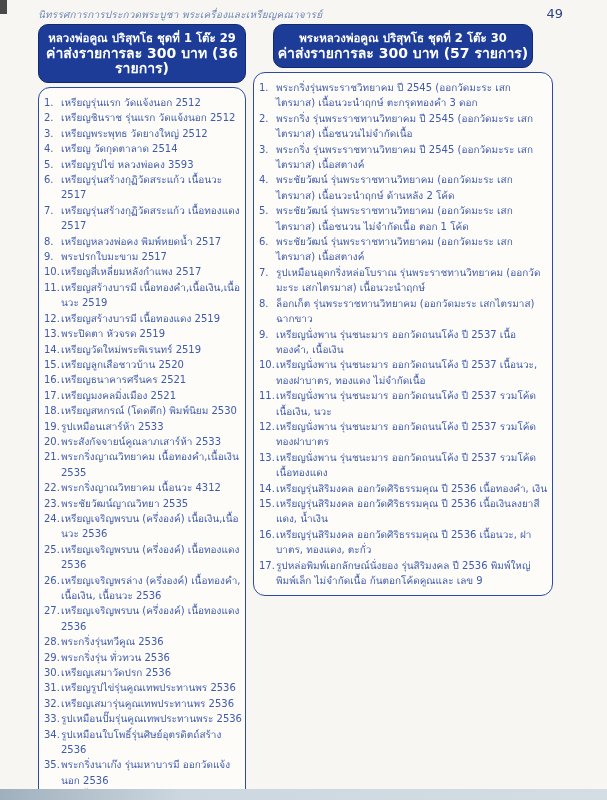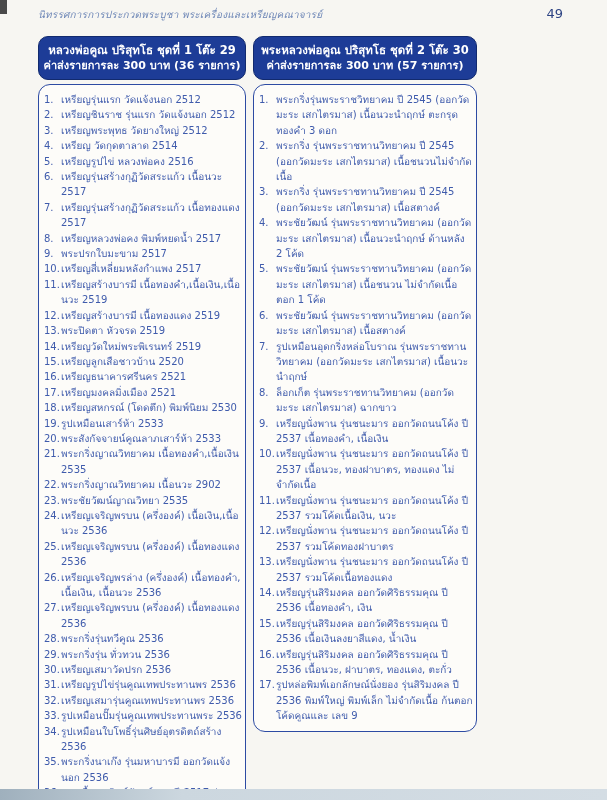--- a/index.html
+++ b/index.html
@@ -15,41 +15,41 @@
   }
   .scan-corner{
     position:absolute;left:0;top:0;width:7px;height:14px;background:#4a4a4a;
   }
   .page{
     box-sizing:border-box;
     padding:6px 30px 0 38px;
   }
   .topbar{
     display:flex;justify-content:space-between;align-items:baseline;
-    margin-bottom:14px;padding-right:14px;
+    margin-bottom:2px;padding-right:14px;
   }
   .running{
     font-style:italic;font-size:10px;color:#6d86b6;letter-spacing:.2px;
   }
   .pagenum{
     font-weight:normal;font-size:13px;color:#2e4484;
   }
   .cols{display:flex;gap:7px;align-items:flex-start;}
   .col{display:flex;flex-direction:column;}
   .col.left{width:208px;}
-  .col.right{width:224px;}
+  .col.right{width:300px;align-items:center;}
   .colhead{
     background:#1d3c97;
     border:1px solid #122a6e;
     border-radius:10px;
     color:#fff;text-align:center;
     padding:5px 4px 6px 4px;
   }
   .colhead .t1{font-weight:bold;font-size:11.5px;line-height:16px;}
-  .colhead .t2{font-weight:bold;font-size:11px;line-height:15px;}
+  .colhead .t2{font-weight:bold;font-size:14px;line-height:15px;}
   .listbox{
     margin-top:4px;
     border:1.5px solid #2d4ba3;
     border-radius:12px;
     background:#fdfcf9;
     padding:7px 3px 7px 5px;
   }
   .row{
     display:flex;align-items:flex-start;
     color:#3f5bac;font-size:10px;line-height:15.4px;
@@ -88,21 +88,21 @@
           <div class="row">
             <span class="num">3.</span>
             <span class="txt">เหรียญพระพุทธ วัดยางใหญ่ 2512</span>
           </div>
           <div class="row">
             <span class="num">4.</span>
             <span class="txt">เหรียญ วัดกุดตาลาด 2514</span>
           </div>
           <div class="row">
             <span class="num">5.</span>
-            <span class="txt">เหรียญรูปไข่ หลวงพ่อคง 2516</span>
+            <span class="txt">เหรียญรูปไข่ หลวงพ่อคง 3593</span>
           </div>
           <div class="row">
             <span class="num">6.</span>
             <span class="txt">เหรียญรุ่นสร้างกุฏิวัดสระแก้ว เนื้อนวะ 2517</span>
           </div>
           <div class="row">
             <span class="num">7.</span>
             <span class="txt">เหรียญรุ่นสร้างกุฏิวัดสระแก้ว เนื้อทองแดง 2517</span>
           </div>
           <div class="row">
@@ -156,21 +156,21 @@
           <div class="row">
             <span class="num">20.</span>
             <span class="txt">พระสังกัจจายน์คูณลาภเสาร์ห้า 2533</span>
           </div>
           <div class="row">
             <span class="num">21.</span>
             <span class="txt">พระกริ่งญาณวิทยาคม เนื้อทองคำ,เนื้อเงิน 2535</span>
           </div>
           <div class="row">
             <span class="num">22.</span>
-            <span class="txt">พระกริ่งญาณวิทยาคม เนื้อนวะ 2902</span>
+            <span class="txt">พระกริ่งญาณวิทยาคม เนื้อนวะ 4312</span>
           </div>
           <div class="row">
             <span class="num">23.</span>
             <span class="txt">พระชัยวัฒน์ญาณวิทยา 2535</span>
           </div>
           <div class="row">
             <span class="num">24.</span>
             <span class="txt">เหรียญเจริญพรบน (ครึ่งองค์) เนื้อเงิน,เนื้อนวะ 2536</span>
           </div>
           <div class="row">

